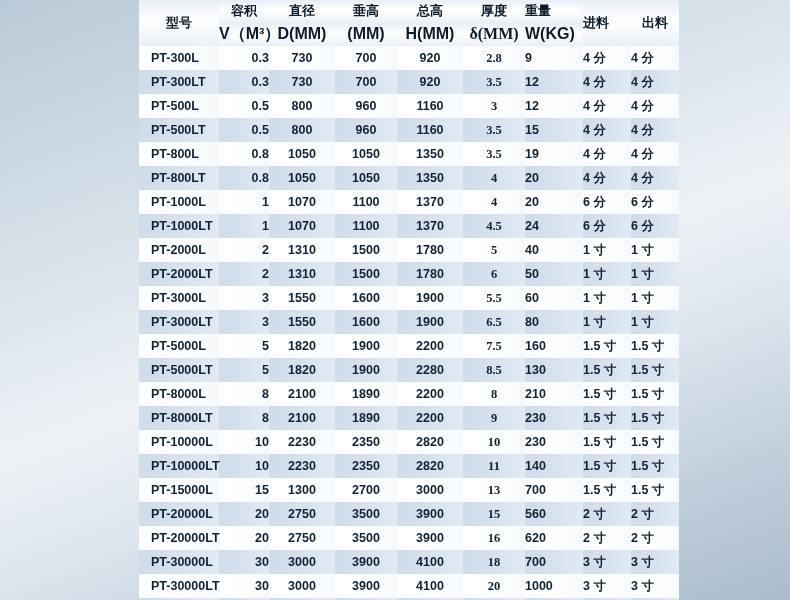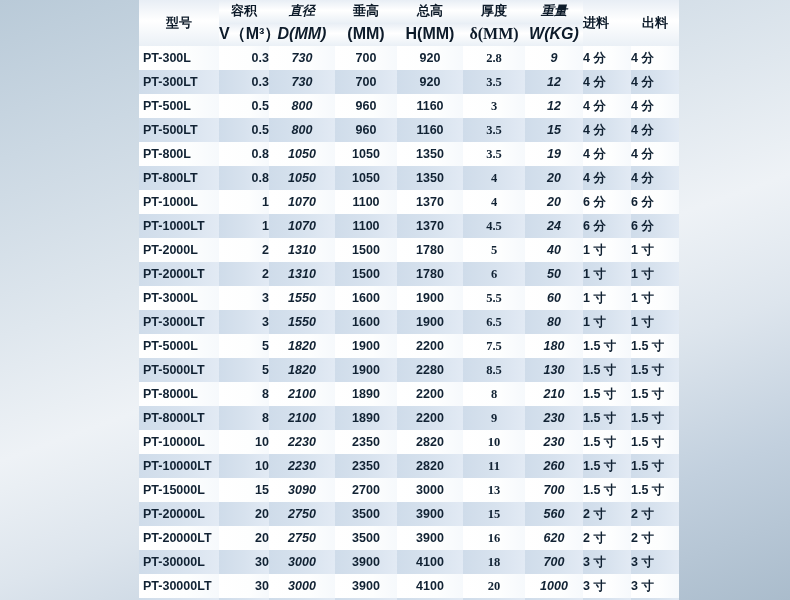--- a/index.html
+++ b/index.html
@@ -56,29 +56,29 @@
   }
   
   tbody tr.odd td {
     background: linear-gradient(to right, #ffffff 0%, #fdfefe 60%, #f6f9fc 100%);
   }
   tbody tr.even td {
     background: linear-gradient(to right, #cfdcea 0%, #d7e2ee 50%, #e2eaf4 100%);
   }
   tbody tr.odd td.model, tbody tr.even td.model {
     text-align: left;
-    padding-left: 4px;
+    padding-left: 12px;
   }
   td.model { width: 80px; }
   td.vol { width: 50px; text-align: right; padding-left: 4px;}
-  td.dia { width: 66px; text-align: center; font-style: italic; }
+  td.dia { width: 66px; text-align: center; }
   td.vh { width: 62px; text-align: center; }
   td.th2 { width: 66px; text-align: center; }
   td.thick { width: 62px; text-align: center; font-family: Liberation Serif, serif; }
-  td.weight { width: 58px; text-align: center; font-style: italic; }
+  td.weight { width: 58px; text-align: left; }
   td.inlet { width: 48px; text-align: left; padding-left: 6px; }
   td.outlet { width: 48px; text-align: left; padding-left: 6px; }
 </style>
 </head>
 <body>
 
 <div id="page">
   <div class="table-wrap">
     <table class="spec">
       <thead>
@@ -235,21 +235,21 @@
             <td class="inlet">1 寸</td>
             <td class="outlet">1 寸</td>
           </tr>
           <tr class="odd">
             <td class="model">PT-5000L</td>
             <td class="vol">5</td>
             <td class="dia">1820</td>
             <td class="vh">1900</td>
             <td class="th2">2200</td>
             <td class="thick">7.5</td>
-            <td class="weight">180</td>
+            <td class="weight">160</td>
             <td class="inlet">1.5 寸</td>
             <td class="outlet">1.5 寸</td>
           </tr>
           <tr class="even">
             <td class="model">PT-5000LT</td>
             <td class="vol">5</td>
             <td class="dia">1820</td>
             <td class="vh">1900</td>
             <td class="th2">2280</td>
             <td class="thick">8.5</td>
@@ -290,28 +290,28 @@
             <td class="inlet">1.5 寸</td>
             <td class="outlet">1.5 寸</td>
           </tr>
           <tr class="even">
             <td class="model">PT-10000LT</td>
             <td class="vol">10</td>
             <td class="dia">2230</td>
             <td class="vh">2350</td>
             <td class="th2">2820</td>
             <td class="thick">11</td>
-            <td class="weight">260</td>
+            <td class="weight">140</td>
             <td class="inlet">1.5 寸</td>
             <td class="outlet">1.5 寸</td>
           </tr>
           <tr class="odd">
             <td class="model">PT-15000L</td>
             <td class="vol">15</td>
-            <td class="dia">3090</td>
+            <td class="dia">1300</td>
             <td class="vh">2700</td>
             <td class="th2">3000</td>
             <td class="thick">13</td>
             <td class="weight">700</td>
             <td class="inlet">1.5 寸</td>
             <td class="outlet">1.5 寸</td>
           </tr>
           <tr class="even">
             <td class="model">PT-20000L</td>
             <td class="vol">20</td>

